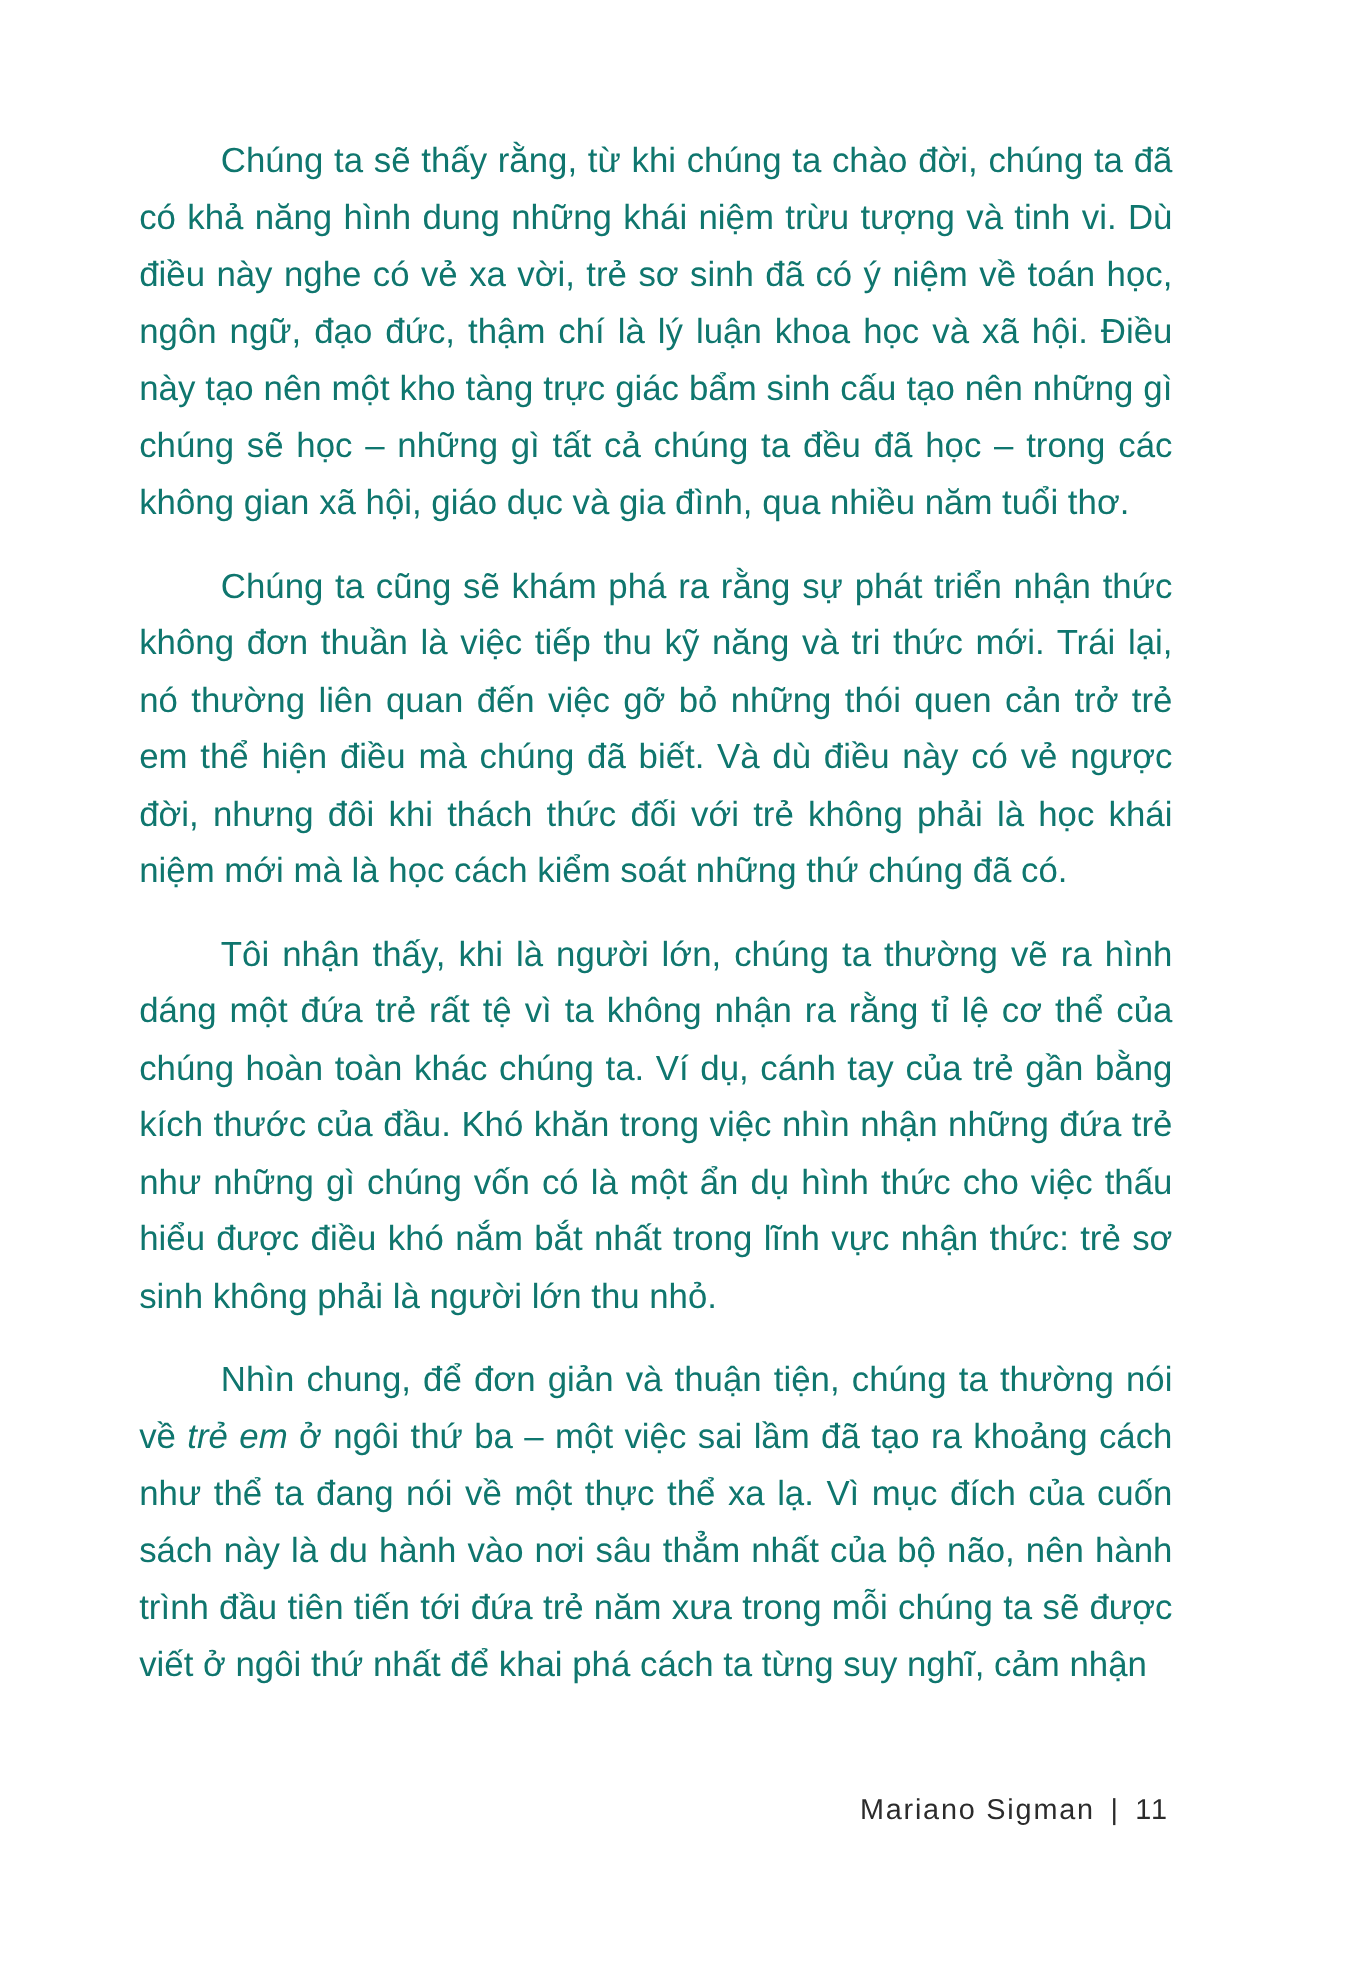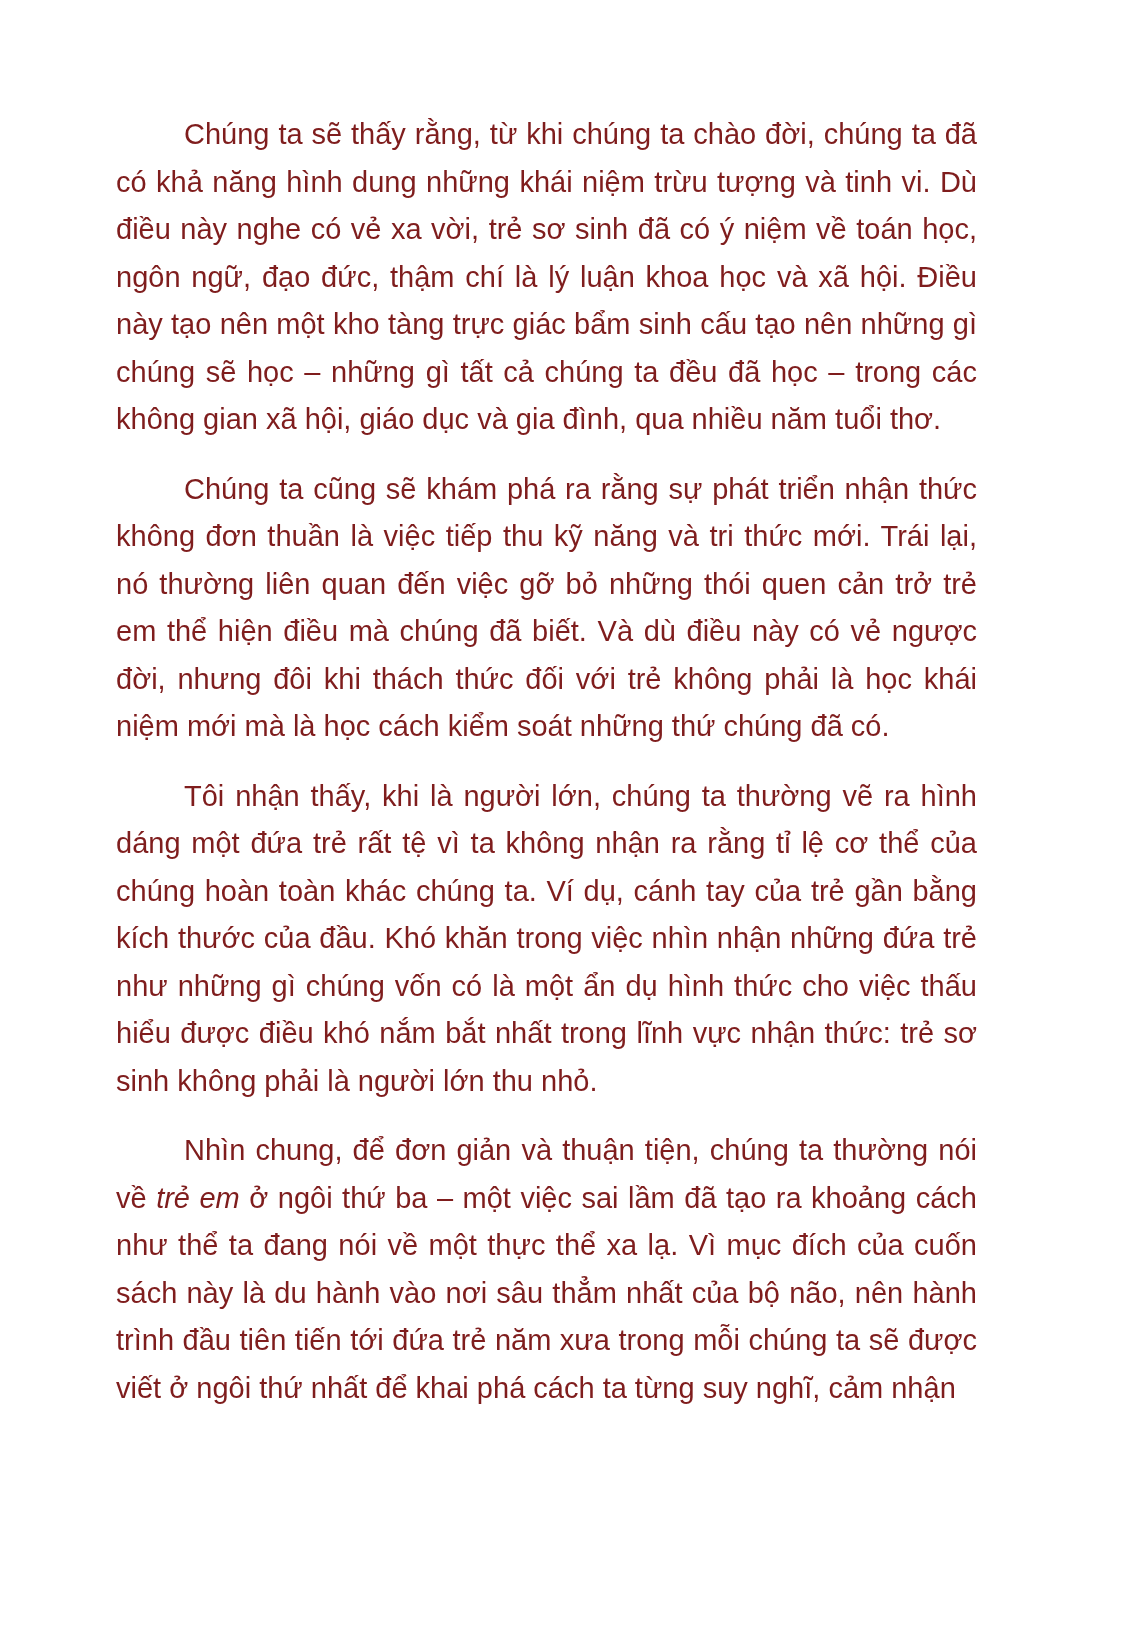--- a/index.html
+++ b/index.html
@@ -17,21 +17,21 @@
     position: absolute;
     inset: 0;
     background: #ffffff;
     overflow: hidden;
   }
   .text-block {
     position: absolute;
     left: 116px;
     top: 111px;
     width: 861px;
-    color: #7f1d1d;
+    color: #0f766e;
     font-size: 29px;
     line-height: 47.5px;
     text-align: justify;
   }
   .text-block p {
     margin: 0 0 22px 0;
     text-indent: 68px;
   }
   .text-block p:last-child {
     margin-bottom: 0;
@@ -59,14 +59,17 @@
 
 <div class="page">
 
   <main class="text-block" id="paragraphs">
       <p><span>Chúng ta sẽ thấy rằng, từ khi chúng ta chào đời, chúng ta đã có khả năng hình dung những khái niệm trừu tượng và tinh vi. Dù điều này nghe có vẻ xa vời, trẻ sơ sinh đã có ý niệm về toán học, ngôn ngữ, đạo đức, thậm chí là lý luận khoa học và xã hội. Điều này tạo nên một kho tàng trực giác bẩm sinh cấu tạo nên những gì chúng sẽ học – những gì tất cả chúng ta đều đã học – trong các không gian xã hội, giáo dục và gia đình, qua nhiều năm tuổi thơ.</span></p>
       <p><span>Chúng ta cũng sẽ khám phá ra rằng sự phát triển nhận thức không đơn thuần là việc tiếp thu kỹ năng và tri thức mới. Trái lại, nó thường liên quan đến việc gỡ bỏ những thói quen cản trở trẻ em thể hiện điều mà chúng đã biết. Và dù điều này có vẻ ngược đời, nhưng đôi khi thách thức đối với trẻ không phải là học khái niệm mới mà là học cách kiểm soát những thứ chúng đã có.</span></p>
       <p><span>Tôi nhận thấy, khi là người lớn, chúng ta thường vẽ ra hình dáng một đứa trẻ rất tệ vì ta không nhận ra rằng tỉ lệ cơ thể của chúng hoàn toàn khác chúng ta. Ví dụ, cánh tay của trẻ gần bằng kích thước của đầu. Khó khăn trong việc nhìn nhận những đứa trẻ như những gì chúng vốn có là một ẩn dụ hình thức cho việc thấu hiểu được điều khó nắm bắt nhất trong lĩnh vực nhận thức: trẻ sơ sinh không phải là người lớn thu nhỏ.</span></p>
       <p><span>Nhìn chung, để đơn giản và thuận tiện, chúng ta thường nói về </span><em>trẻ em</em><span> ở ngôi thứ ba – một việc sai lầm đã tạo ra khoảng cách như thể ta đang nói về một thực thể xa lạ. Vì mục đích của cuốn sách này là du hành vào nơi sâu thẳm nhất của bộ não, nên hành trình đầu tiên tiến tới đứa trẻ năm xưa trong mỗi chúng ta sẽ được viết ở ngôi thứ nhất để khai phá cách ta từng suy nghĩ, cảm nhận</span></p>
     </main>
 
+  <footer class="page-footer">
+    <span>Mariano Sigman</span><span class="sep">|</span><span>11</span>
+  </footer>
 
 </div>
 
 </body></html>

